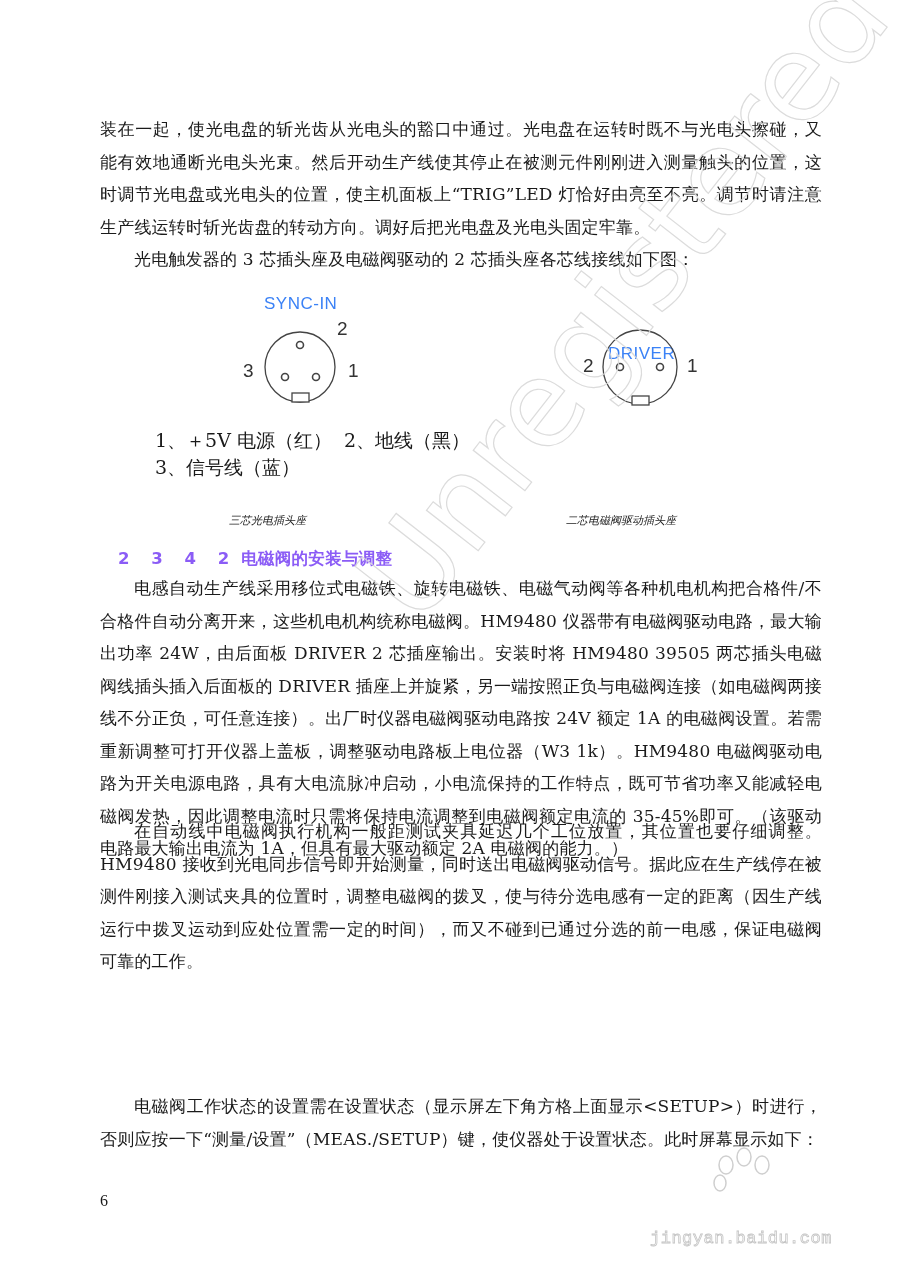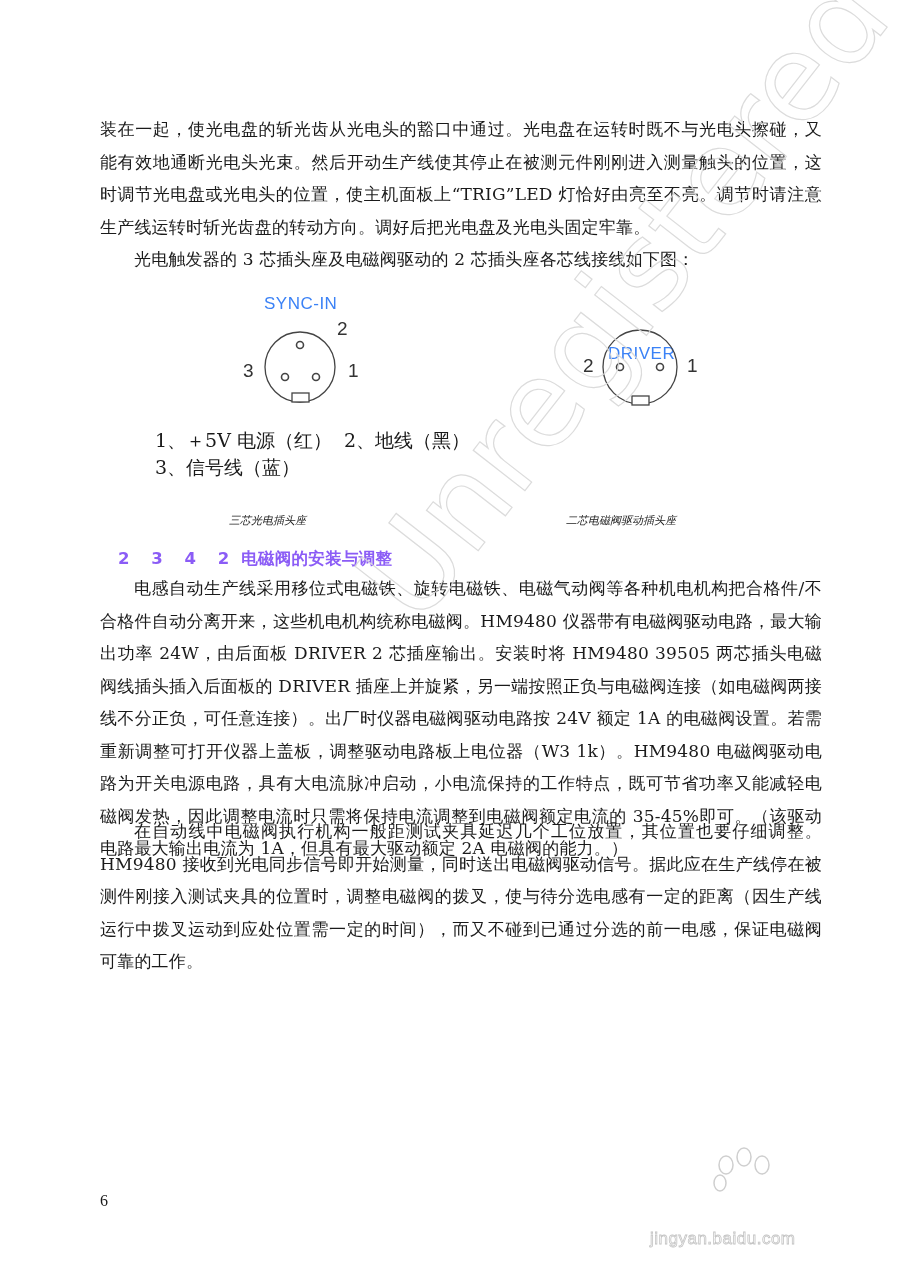--- a/index.html
+++ b/index.html
@@ -44,21 +44,21 @@
     position: absolute; left: 648px; top: 1143px; width: 200px; height: 120px;
   }
   .wm-brand {
     position: absolute; left: 0; top: 38px;
     font-family: "DejaVu Sans", "Liberation Sans", sans-serif;
     font-size: 36px; font-weight: bold; color: #ffffff;
     -webkit-text-stroke: 1.2px #c9c9c9; letter-spacing: 1px;
   }
   .wm-url {
     position: absolute; left: 2px; top: 86px;
-    font-family: Liberation Sans, sans-serif;
+    font-family: Liberation Mono, monospace;
     font-size: 17px; color: #ffffff; -webkit-text-stroke: 0.8px #c4c4c4; letter-spacing: 0.5px;
   }
   .diag-watermark {
     position: absolute; left: 330px; top: 560px;
     font-family: "DejaVu Sans", "Liberation Sans", sans-serif;
     font-size: 120px; color: transparent; -webkit-text-stroke: 1.2px #d8d8d8;
     transform: rotate(-52deg); transform-origin: left top;
     white-space: nowrap; pointer-events: none; opacity: 0.9;
   }
 </style>
@@ -105,20 +105,21 @@
   <span class="caption" style="left:566px; top:513px;">二芯电磁阀驱动插头座</span>
 
   <div class="heading" style="top:548px;">
     <span class="num">2 3 4 2</span><span>电磁阀的安装与调整</span>
   </div>
 
   <p class="para indent" style="top:572px;">电感自动生产线采用移位式电磁铁、旋转电磁铁、电磁气动阀等各种机电机构把合格件/不合格件自动分离开来，这些机电机构统称电磁阀。HM9480 仪器带有电磁阀驱动电路，最大输出功率 24W，由后面板 DRIVER 2 芯插座输出。安装时将 HM9480 39505 两芯插头电磁阀线插头插入后面板的 DRIVER 插座上并旋紧，另一端按照正负与电磁阀连接（如电磁阀两接线不分正负，可任意连接）。出厂时仪器电磁阀驱动电路按 24V 额定 1A 的电磁阀设置。若需重新调整可打开仪器上盖板，调整驱动电路板上电位器（W3 1k）。HM9480 电磁阀驱动电路为开关电源电路，具有大电流脉冲启动，小电流保持的工作特点，既可节省功率又能减轻电磁阀发热，因此调整电流时只需将保持电流调整到电磁阀额定电流的 35-45%即可。（该驱动电路最大输出电流为 1A，但具有最大驱动额定 2A 电磁阀的能力。）</p>
   <p class="para indent" style="top:815px;">在自动线中电磁阀执行机构一般距测试夹具延迟几个工位放置，其位置也要仔细调整。HM9480 接收到光电同步信号即开始测量，同时送出电磁阀驱动信号。据此应在生产线停在被测件刚接入测试夹具的位置时，调整电磁阀的拨叉，使与待分选电感有一定的距离（因生产线运行中拨叉运动到应处位置需一定的时间），而又不碰到已通过分选的前一电感，保证电磁阀可靠的工作。</p>
 
 
+  <p class="para indent" style="top:1090px;">电磁阀工作状态的设置需在设置状态（显示屏左下角方格上面显示&lt;SETUP&gt;）时进行，否则应按一下“测量/设置”（MEAS./SETUP）键，使仪器处于设置状态。此时屏幕显示如下：</p>
 
   <span class="page-number">6</span>
 
   <div class="diag-watermark">Unregistered</div>
 
   <div class="watermark-baidu">
     <svg width="200" height="60" style="position:absolute;left:0;top:0;">
       <ellipse cx="78" cy="22" rx="7" ry="9" fill="#fff" stroke="#cfcfcf" stroke-width="1.5"></ellipse>
       <ellipse cx="96" cy="14" rx="7" ry="9" fill="#fff" stroke="#cfcfcf" stroke-width="1.5"></ellipse>
       <ellipse cx="114" cy="22" rx="7" ry="9" fill="#fff" stroke="#cfcfcf" stroke-width="1.5"></ellipse>

